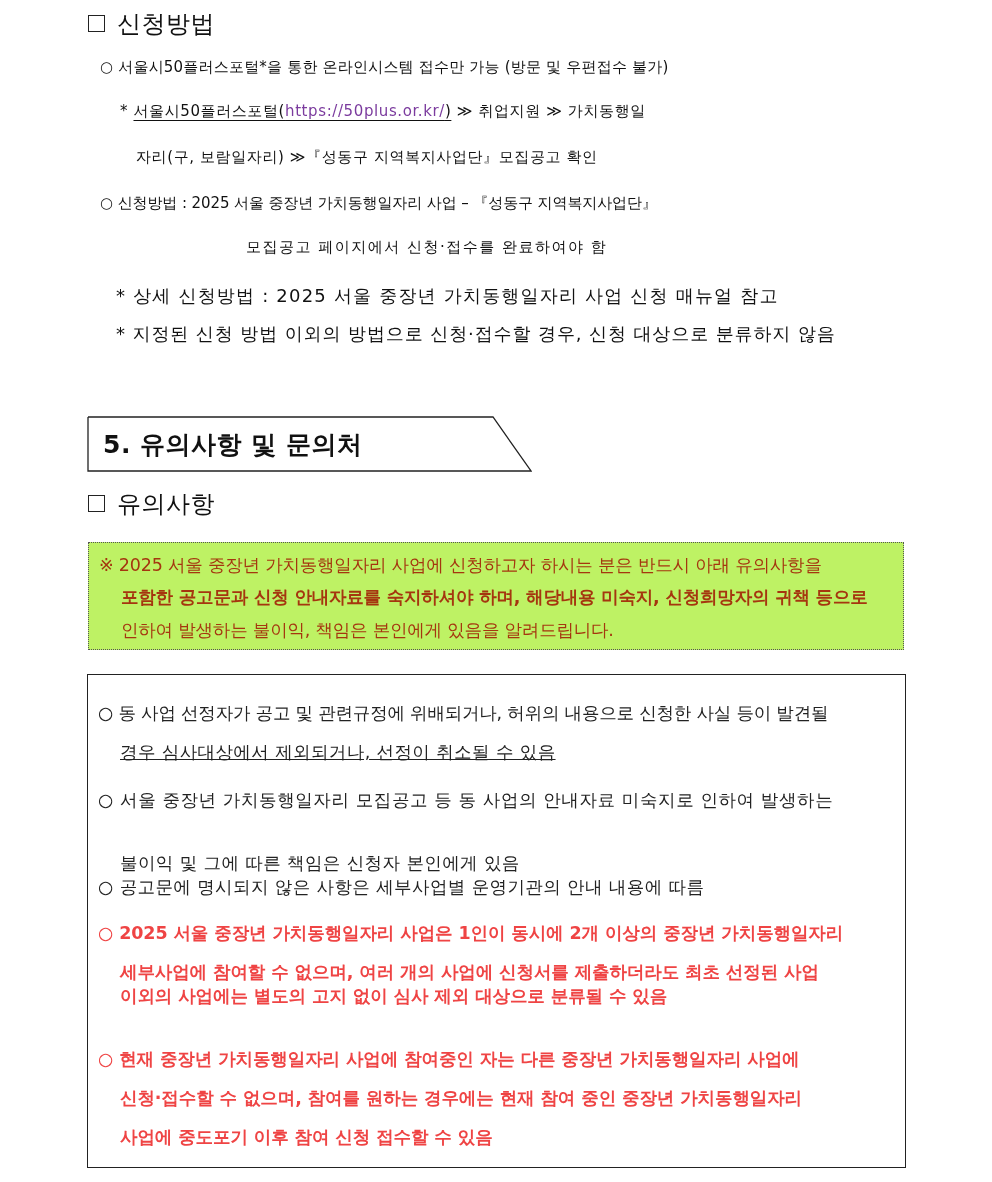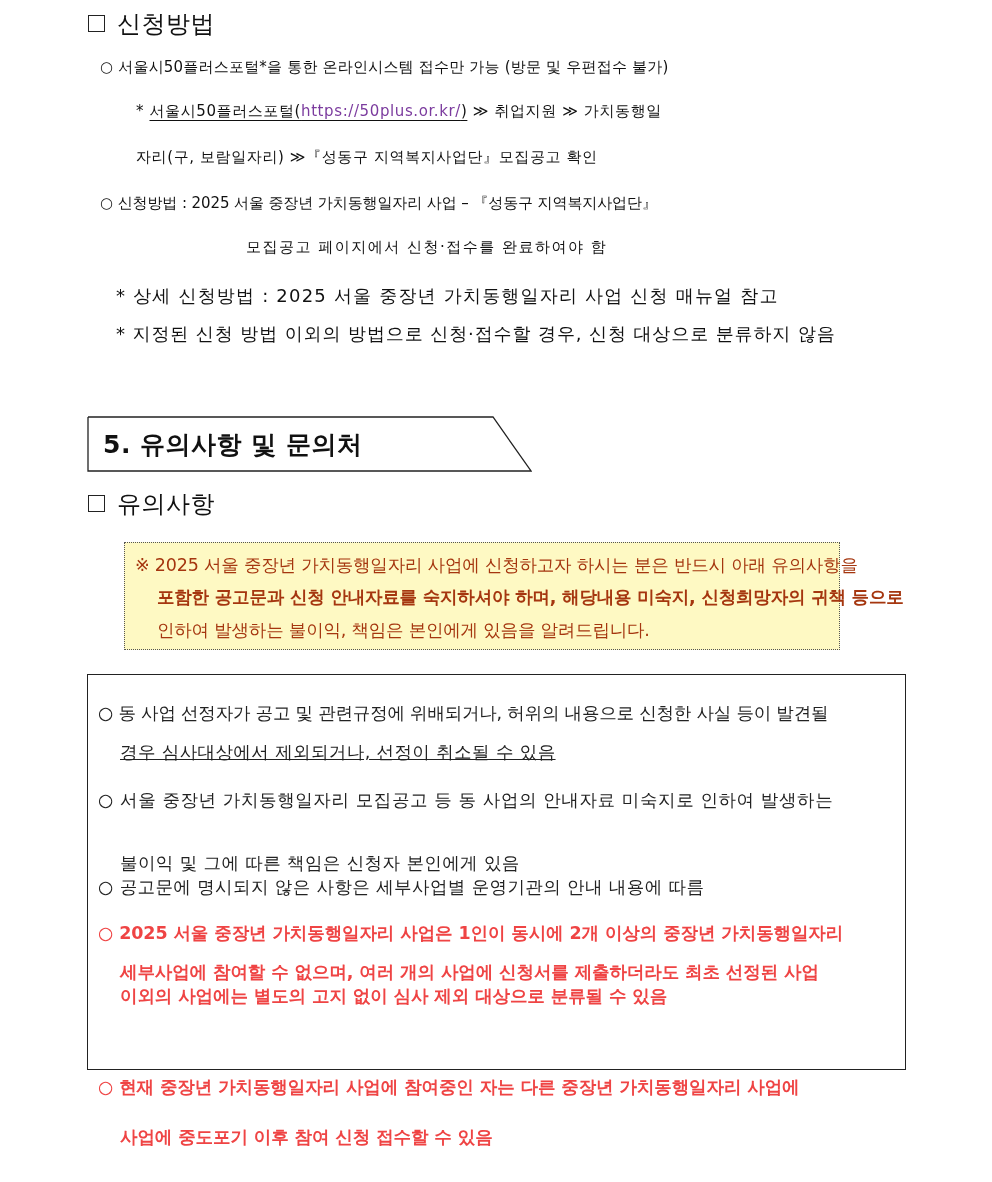--- a/index.html
+++ b/index.html
@@ -15,46 +15,46 @@
   .link { color: #7b3b9e; }
   .ul { text-decoration: underline; text-underline-offset: 4px; }
 
   
   .banner { position: absolute; left: 87px; top: 416px; width: 445px; height: 56px; padding-left: 48px; }
   .banner svg { position: absolute; left: 0; top: 0; }
   .banner-text { position: absolute; left: 16px; top: 12px; font-size: 25px; font-weight: bold; color: #111; letter-spacing: 0.5px; }
 
   
   .notice {
-    position: absolute; left: 88px; top: 542px; width: 716px; height: 108px;
-    background: #fef9c3; border: 1px dotted #555; box-sizing: border-box; margin-left: 36px;
+    position: absolute; left: 88px; top: 542px; width: 816px; height: 108px;
+    background: #bef264; border: 1px dotted #555; box-sizing: border-box;
   }
   .notice-line { position: absolute; font-size: 17.5px; color: #a5360f; white-space: nowrap; letter-spacing: -0.2px; }
 
   
   .listbox {
-    position: absolute; left: 87px; top: 674px; width: 819px; height: 396px;
+    position: absolute; left: 87px; top: 674px; width: 819px; height: 494px;
     border: 1px solid #222; box-sizing: border-box;
   }
   .li { position: absolute; font-size: 17.5px; color: #222; white-space: nowrap; letter-spacing: 0.4px; }
   .li.bold { font-weight: bold; color: #ef4444; letter-spacing: -0.1px; font-size: 17.5px; }
 </style>
 </head>
 <body>
 
 <div class="abs sec-head" style="left:88px; top:8px;">
   <span class="h-box"></span><span>신청방법</span>
 </div>
 
 <div class="abs line" style="left:100px; top:58px;">
   <span>○</span>
   <span>서울시50플러스포털*을 통한 온라인시스템 접수만 가능 (방문 및 우편접수 불가)</span>
 </div>
 
-<div class="abs line" style="left:120px; top:102px; letter-spacing:0.6px;margin-left:16px;">
+<div class="abs line" style="left:120px; top:102px; letter-spacing:0.6px;">
   <span>*</span>
   <span class="ul"><span>서울시50플러스포털(</span><span class="link">https://50plus.or.kr/</span><span>)</span></span><span> ≫ 취업지원 ≫ 가치동행일</span>
 </div>
 <div class="abs line" style="left:136px; top:148px; letter-spacing:0.6px;">자리(구, 보람일자리) ≫『성동구 지역복지사업단』모집공고 확인</div>
 
 <div class="abs line" style="left:100px; top:194px; letter-spacing:-0.1px;">
   <span>○</span>
   <span>신청방법 : 2025 서울 중장년 가치동행일자리 사업 – 『성동구 지역복지사업단』</span>
 </div>
 <div class="abs line" style="left:246px; top:238px; letter-spacing:1.5px;">모집공고 페이지에서 신청·접수를 완료하여야 함</div>
@@ -91,15 +91,16 @@
 
   <div class="li" style="left:10px; top:113px; letter-spacing:0.6px;">○ 서울 중장년 가치동행일자리 모집공고 등 동 사업의 안내자료 미숙지로 인하여 발생하는</div>
   <div class="li" style="left:32px; top:152px;margin-top:24px;">불이익 및 그에 따른 책임은 신청자 본인에게 있음</div>
 
   <div class="li" style="left:10px; top:200px;">○ 공고문에 명시되지 않은 사항은 세부사업별 운영기관의 안내 내용에 따름</div>
 
   <div class="li bold" style="left:10px; top:246px;">○ 2025 서울 중장년 가치동행일자리 사업은 1인이 동시에 2개 이상의 중장년 가치동행일자리</div>
   <div class="li bold" style="left:32px; top:285px;">세부사업에 참여할 수 없으며, 여러 개의 사업에 신청서를 제출하더라도 최초 선정된 사업</div>
   <div class="li bold" style="left:32px; top:309px;">이외의 사업에는 별도의 고지 없이 심사 제외 대상으로 분류될 수 있음</div>
 
-  <div class="li bold" style="left:10px; top:372px;margin-top:28px;">○ 현재 중장년 가치동행일자리 사업에 참여중인 자는 다른 중장년 가치동행일자리 사업에</div>
+  <div class="li bold" style="left:10px; top:372px;">○ 현재 중장년 가치동행일자리 사업에 참여중인 자는 다른 중장년 가치동행일자리 사업에</div>
+  <div class="li bold" style="left:32px; top:411px;">신청·접수할 수 없으며, 참여를 원하는 경우에는 현재 참여 중인 중장년 가치동행일자리</div>
   <div class="li bold" style="left:32px; top:450px;">사업에 중도포기 이후 참여 신청 접수할 수 있음</div>
 </div>
 
 </body></html>

